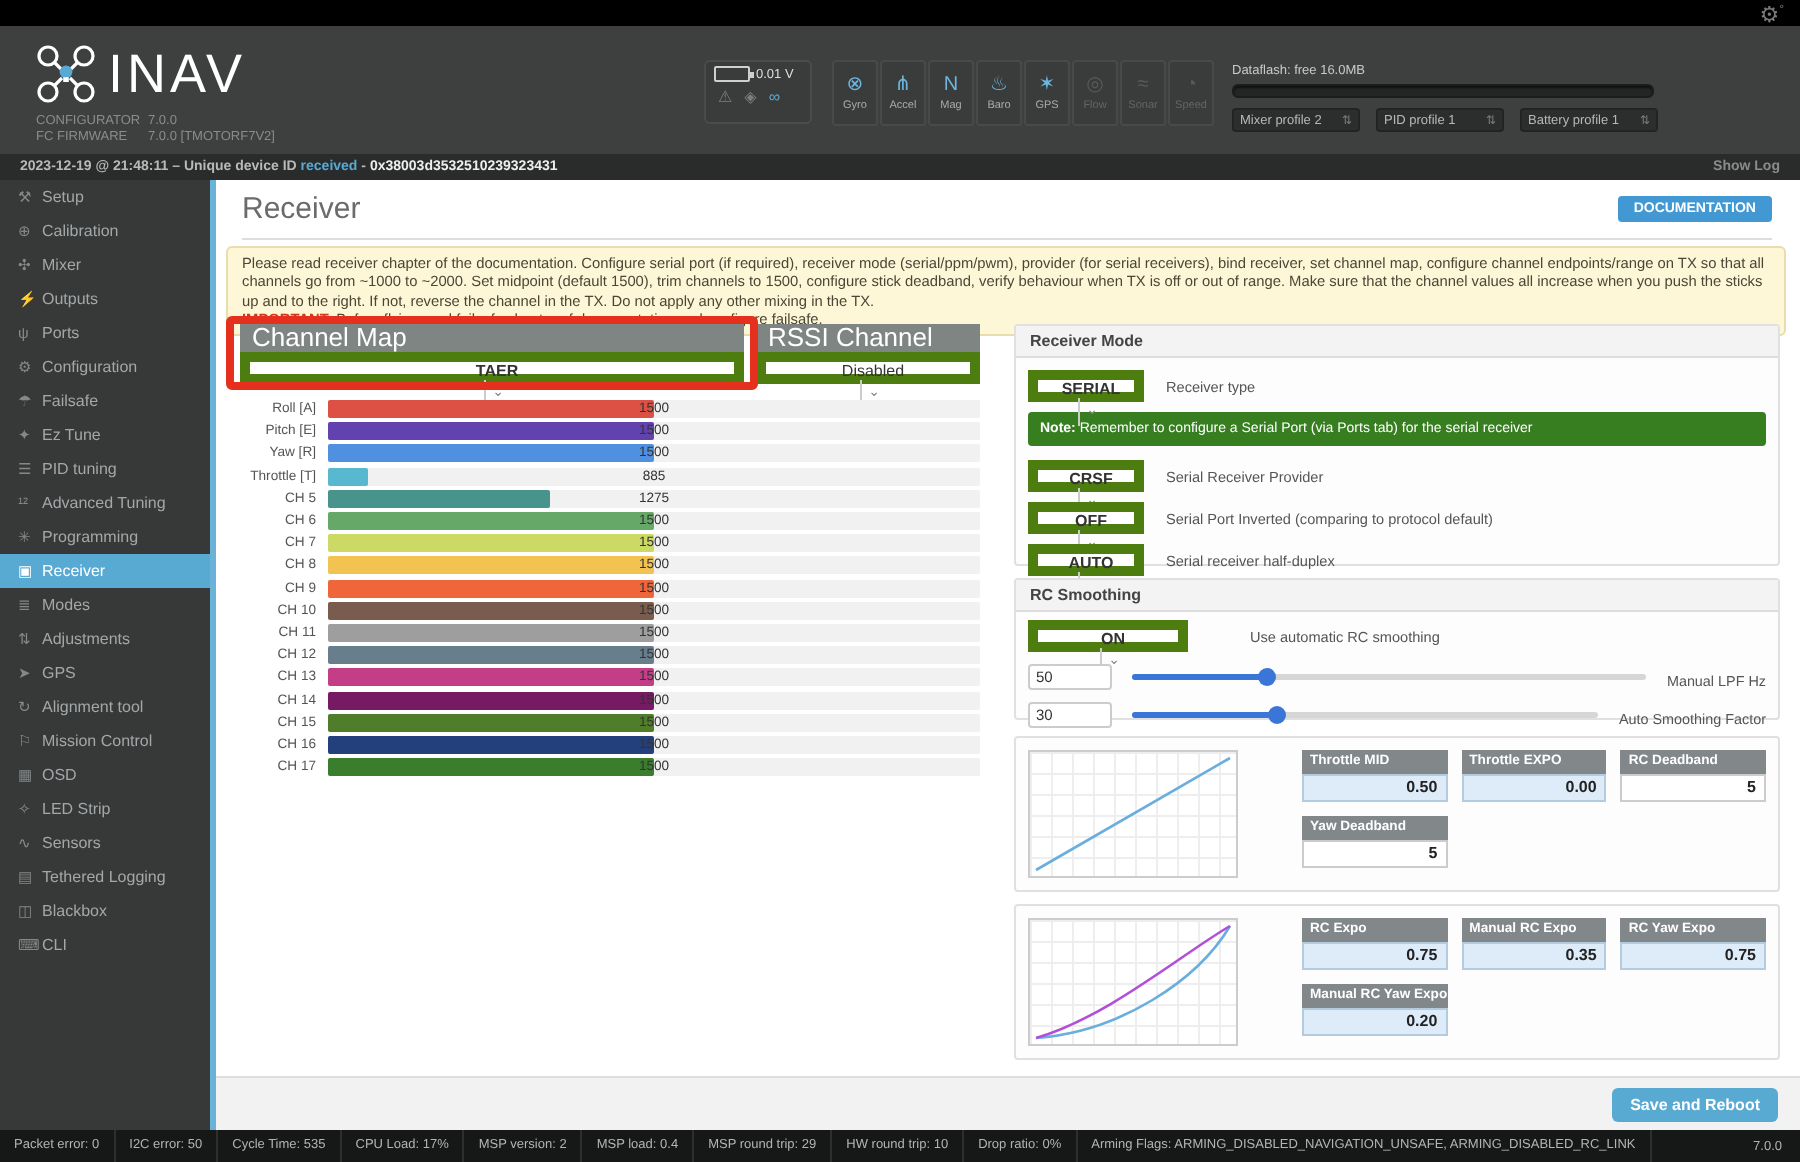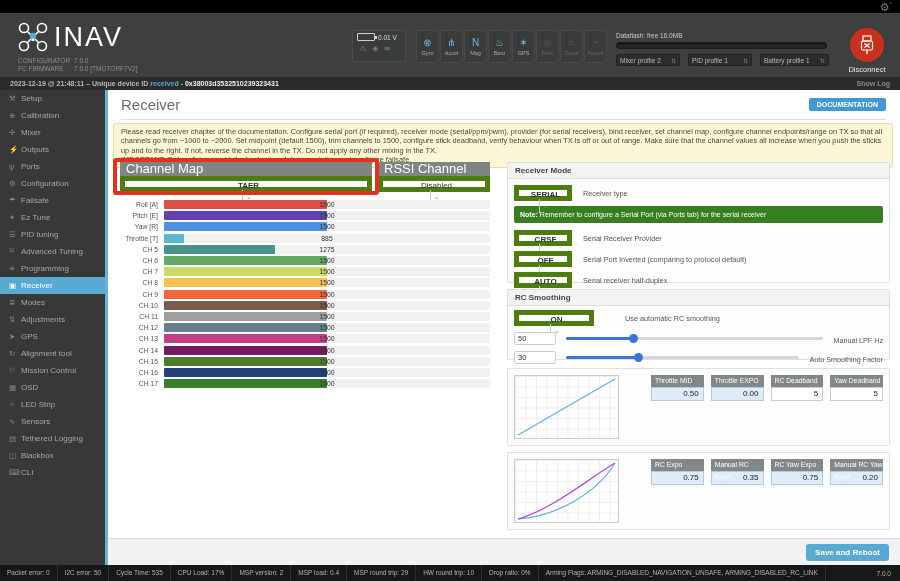--- a/index.html
+++ b/index.html
@@ -112,21 +112,21 @@
   .slider-label { font-size:7.2px; color:#555; white-space:nowrap; flex:none; }
 
   .curve-panel { }
   .thr-panel { top:278px; height:78px; }
   .expo-panel { top:362px; height:78px; }
   .graph { position:absolute; left:6px; top:6px; width:105px; background:#fff; border:1px solid #ccc;
     background-image:linear-gradient(#eee 1px, transparent 1px), linear-gradient(90deg,#eee 1px, transparent 1px);
     background-size:10.5px 10.5px; }
   .thr-panel .graph { height:64px; }
   .expo-panel .graph { height:64px; }
-  .fields { position:absolute; right:6px; top:6px; width:232px; display:grid; grid-template-columns:1fr 1fr 1fr 1fr; column-gap:7px; row-gap:7px; }
+  .fields { position:absolute; right:6px; top:6px; width:232px; display:grid; grid-template-columns:1fr 1fr 1fr; column-gap:7px; row-gap:7px;font-weight:bold; }
   .field .f-header { height:12px; background:#82888a; color:#fff; font-size:6.8px; line-height:12px; padding-left:4px; }
   .field .f-input { height:14px; border:1px solid #b9c6d0; font-size:8px; color:#222; text-align:right; line-height:12px; padding-right:4px; background:#fff; }
   .field.blue .f-input { background:#ddecf8; border-color:#b3cbdd; }
   .field.white .f-input { background:#fff; border-color:#ccc; }
 
   .save-bar { position:absolute; left:0; right:0; bottom:0; height:27px; background:#f2f2f2; border-top:1px solid #ddd; }
   .save-btn { position:absolute; right:11px; top:5px; background:var(--accent,#59aad3); color:#fff; font-size:8px; font-weight:bold; border:none; border-radius:3px; padding:4px 9px; }
 
   
   footer { position:absolute; bottom:0; left:0; right:0; height:16px; background:#161817; display:flex; align-items:center; z-index:6; }
@@ -233,31 +233,20 @@
           <span>PID profile 1</span>
           <span class="arr">⇅</span>
         </div>
 
         <div class="profile-sel">
           <span>Battery profile 1</span>
           <span class="arr">⇅</span>
         </div>
       </div>
 
-    <div class="disc-area">
-      <div class="disc-circle">
-        <svg width="16" height="20" viewBox="0 0 16 20">
-          <rect x="4" y="1" width="8" height="5" fill="none" stroke="#fff" stroke-width="1.2"></rect>
-          <rect x="2.5" y="6" width="11" height="9" rx="1.5" fill="none" stroke="#fff" stroke-width="1.2"></rect>
-          <path d="M5.5 8.5 L10.5 12.5 M10.5 8.5 L5.5 12.5" stroke="#fff" stroke-width="1.4"></path>
-          <line x1="8" y1="15" x2="8" y2="19" stroke="#fff" stroke-width="1.4"></line>
-        </svg>
-      </div>
-      <div class="disc-label">Disconnect</div>
-    </div>
   </header>
 
   <div class="statusbar">
     <span>2023-12-19 @ 21:48:11 – Unique device ID </span><span class="blue">received</span><span> - </span><span class="devid">0x38003d3532510239323431</span>
     <span class="show-log">Show Log</span>
   </div>
 
   <div class="body">
     <nav class="sidebar">
 

